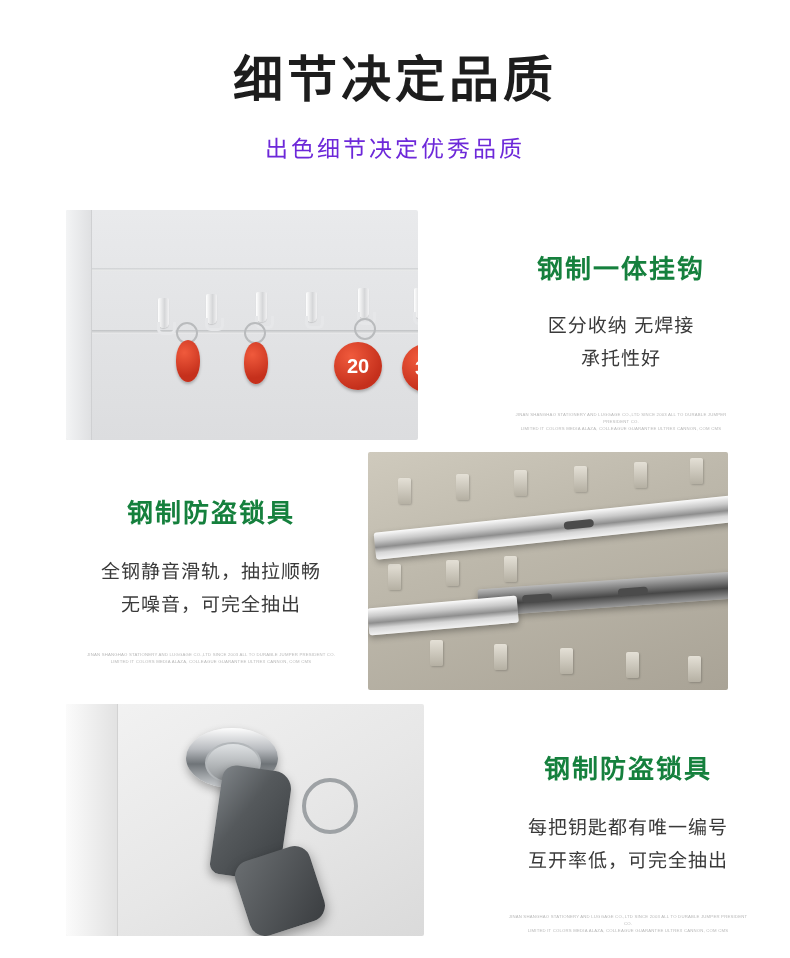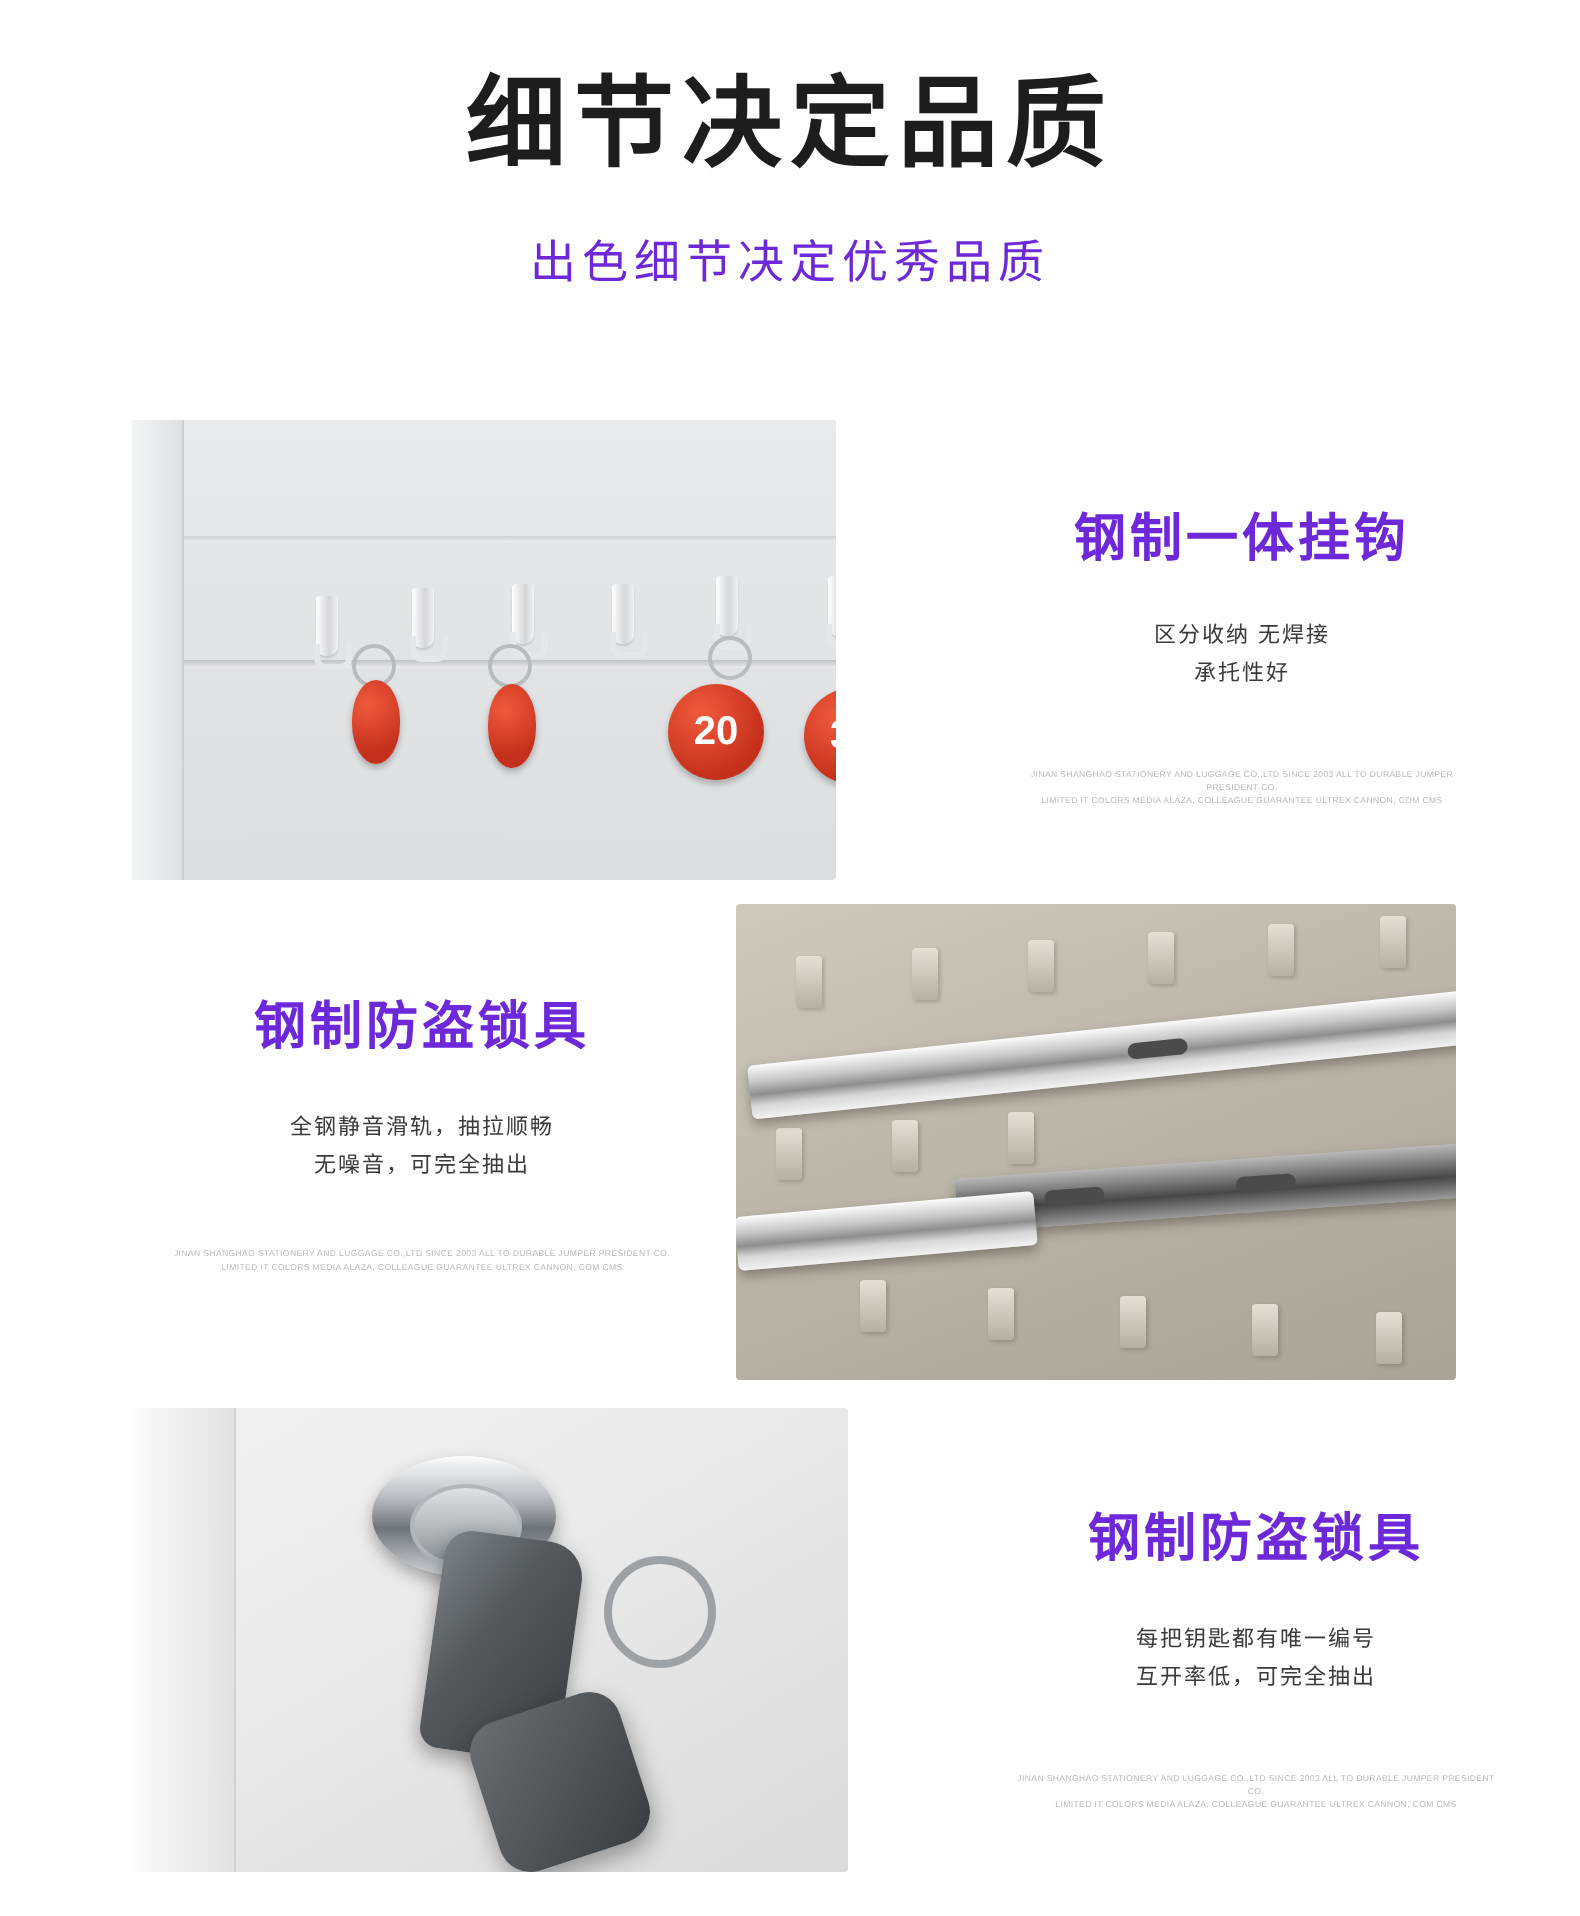--- a/index.html
+++ b/index.html
@@ -13,21 +13,21 @@
     height: 958px;
     font-family: "Liberation Sans", "DejaVu Sans", sans-serif;
     color: #222;
     overflow: hidden;
     position: relative;
   }
 
   
   .page-header {
     text-align: center;
-    padding-top: 34px;
+    padding-top: 52px;
   }
   .main-title {
     font-size: 50px;
     font-weight: bold;
     letter-spacing: 4px;
     color: #1d1d1d;
     line-height: 1.15;
     margin: 0;
   }
   .sub-title {
@@ -49,25 +49,25 @@
     background: #d9d9d9;
     flex: none;
   }
   .text-col {
     flex: none;
     text-align: center;
   }
   .feat-title {
     font-size: 26px;
     font-weight: bold;
-    color: #6d28d9;
+    color: #15803d;
     letter-spacing: 2px;
   }
   .feat-desc {
-    font-size: 11px;
+    font-size: 19px;
     color: #3a3a3a;
     line-height: 1.75;
     letter-spacing: 1px;
   }
   .tiny-legal {
     font-size: 4.5px;
     color: #b9b9b9;
     line-height: 1.5;
     letter-spacing: 0.2px;
     white-space: pre-line;

